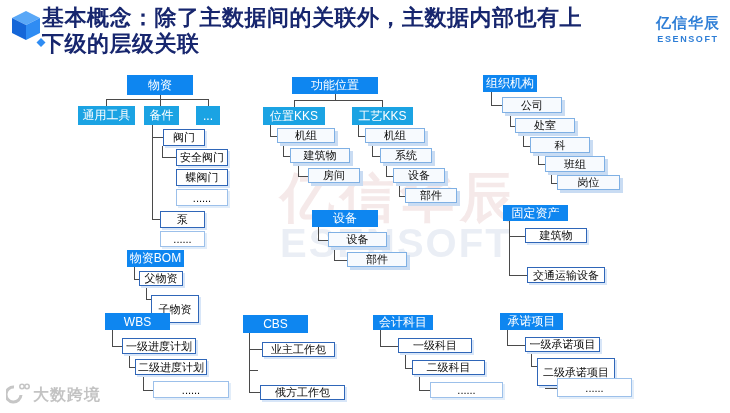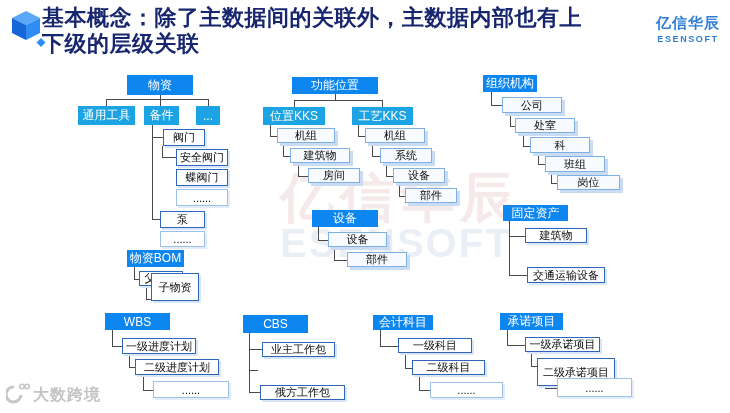--- a/index.html
+++ b/index.html
@@ -133,21 +133,21 @@
   <i class="hl" style="left:510px;top:126px;width:5px"></i>
   <i class="vl" style="left:523px;top:133px;height:13px"></i>
   <i class="hl" style="left:523px;top:146px;width:7px"></i>
   <i class="vl" style="left:538px;top:153px;height:11px"></i>
   <i class="hl" style="left:538px;top:164px;width:7px"></i>
   <i class="vl" style="left:551px;top:172px;height:11px"></i>
   <i class="hl" style="left:551px;top:183px;width:6px"></i>
 
   <div class="box root" style="left:127px;top:250px;width:57px;height:17px">物资BOM</div>
   <div class="box leaf" style="left:139px;top:271px;width:44px;height:15px">父物资</div>
-  <div class="box leaf" style="left:151px;top:273px;width:48px;height:28px">子物资</div>
+  <div class="box leaf" style="left:151px;top:295px;width:48px;height:28px">子物资</div>
   <i class="vl" style="left:134px;top:267px;height:12px"></i>
   <i class="hl" style="left:134px;top:279px;width:5px"></i>
   <i class="vl" style="left:146px;top:286px;height:13px"></i>
   <i class="hl" style="left:146px;top:299px;width:5px"></i>
 
   <div class="box root" style="left:312px;top:210px;width:66px;height:17px">设备</div>
   <div class="box soft" style="left:328px;top:232px;width:59px;height:15px">设备</div>
   <div class="box soft" style="left:347px;top:252px;width:60px;height:15px">部件</div>
   <i class="vl" style="left:318px;top:227px;height:13px"></i>
   <i class="hl" style="left:318px;top:240px;width:10px"></i>
@@ -156,21 +156,21 @@
 
   <div class="box root" style="left:503px;top:205px;width:65px;height:16px">固定资产</div>
   <div class="box leaf" style="left:525px;top:228px;width:62px;height:15px">建筑物</div>
   <div class="box leaf" style="left:527px;top:267px;width:78px;height:16px">交通运输设备</div>
   <i class="vl" style="left:509px;top:221px;height:54px"></i>
   <i class="hl" style="left:509px;top:236px;width:16px"></i>
   <i class="hl" style="left:509px;top:275px;width:18px"></i>
 
   <div class="box root" style="left:105px;top:313px;width:65px;height:17px">WBS</div>
   <div class="box leaf" style="left:122px;top:338px;width:74px;height:16px">一级进度计划</div>
-  <div class="box leaf" style="left:135px;top:359px;width:84px;height:16px">二级进度计划</div>
+  <div class="box leaf" style="left:135px;top:359px;width:72px;height:16px">二级进度计划</div>
   <div class="box dots" style="left:153px;top:381px;width:76px;height:17px">......</div>
   <i class="vl" style="left:112px;top:330px;height:16px"></i>
   <i class="hl" style="left:112px;top:346px;width:10px"></i>
   <i class="vl" style="left:129px;top:354px;height:13px"></i>
   <i class="hl" style="left:129px;top:367px;width:6px"></i>
   <i class="vl" style="left:143px;top:375px;height:15px"></i>
   <i class="hl" style="left:143px;top:390px;width:10px"></i>
 
   <div class="box root" style="left:243px;top:315px;width:65px;height:18px">CBS</div>
   <div class="box leaf" style="left:262px;top:342px;width:73px;height:15px">业主工作包</div>

